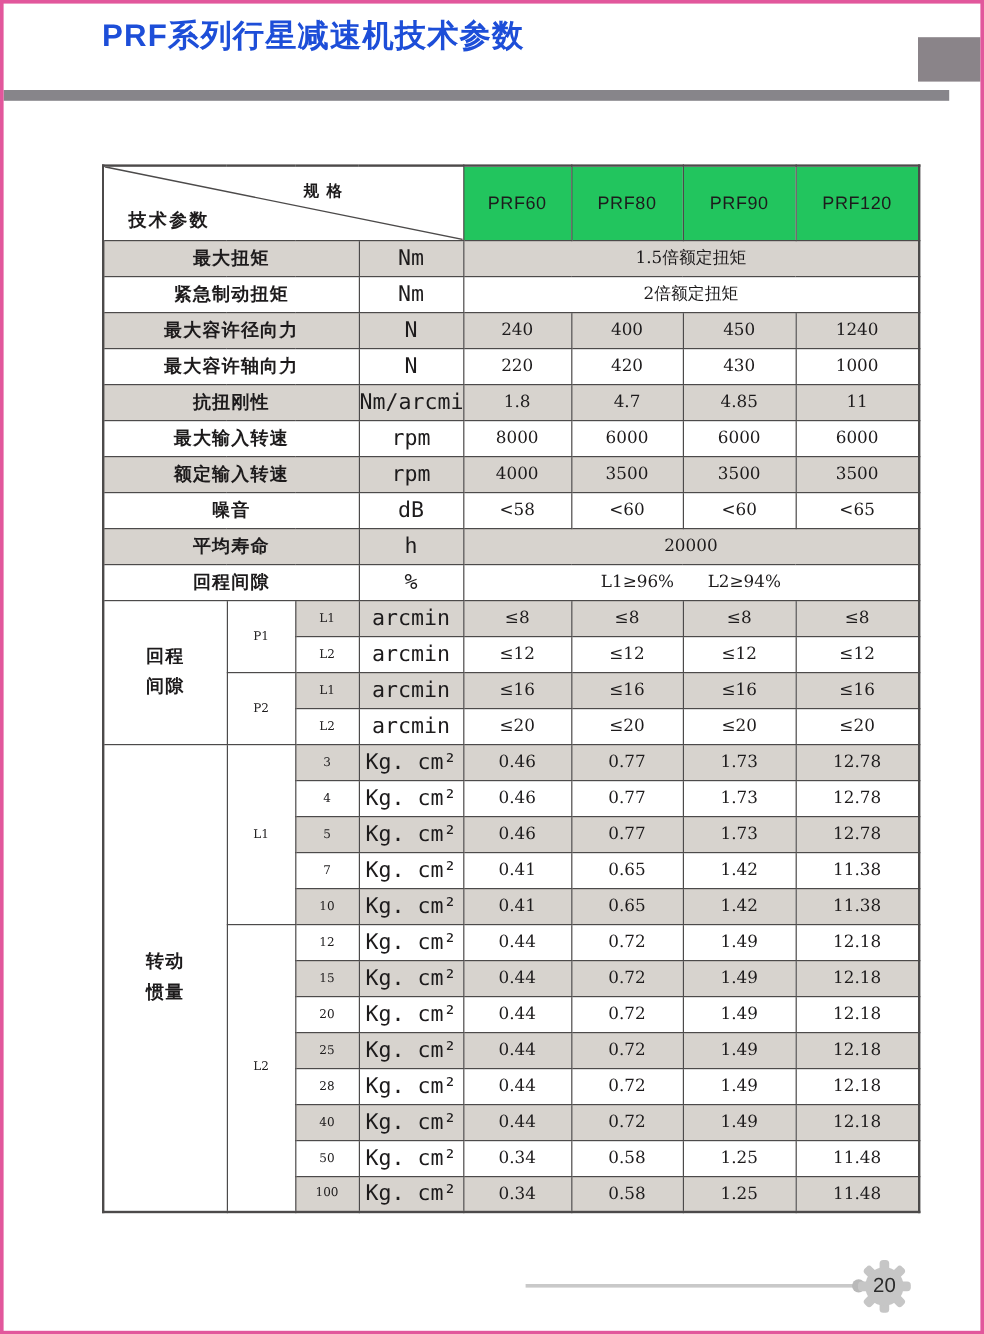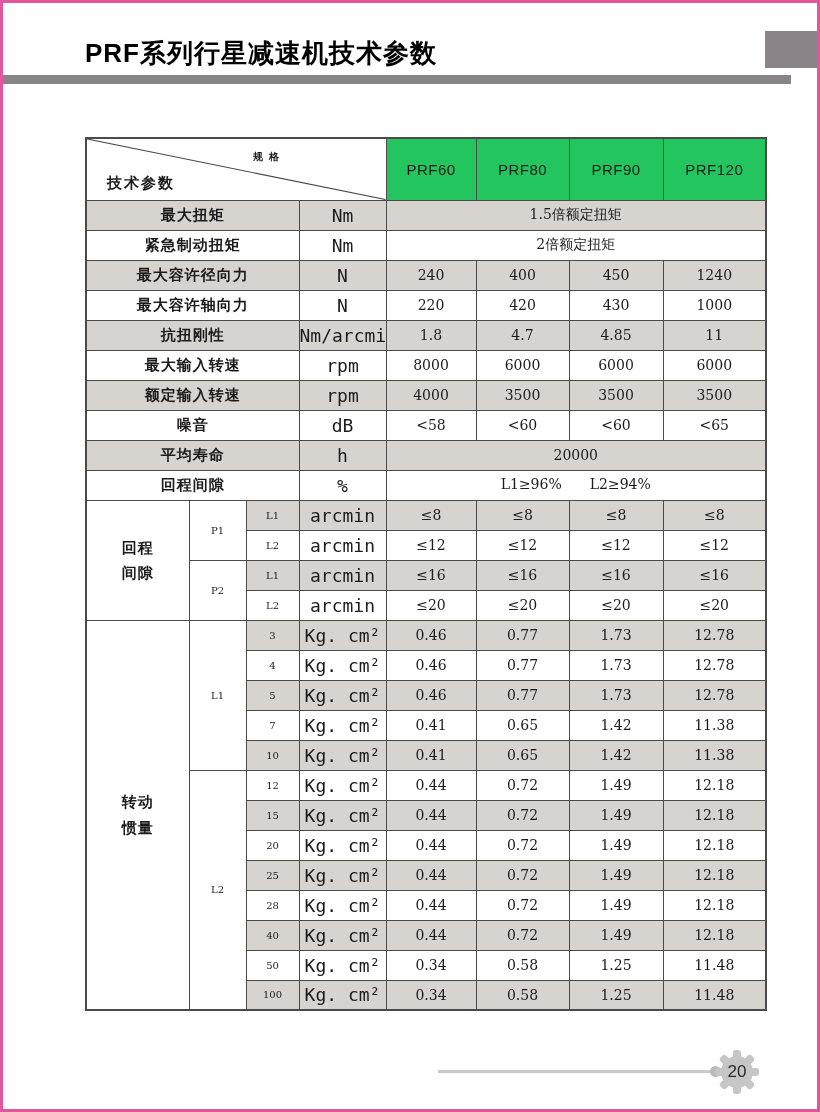--- a/index.html
+++ b/index.html
@@ -5,22 +5,22 @@
   html,body { margin:0; padding:0; background:#fff; }
   .page {
     position:relative; width:820px; height:1112px; background:#ffffff;
     font-family:"Liberation Sans", sans-serif; overflow:hidden;
     --accent-pink:#e2579c; --row-shade:#d7d3ce; --bar-gray:#87858a;
     --block-gray:#8a8489; --table-border:#4c4a4a; --footer-line-gray:#c9c9c9;
     --gear-gray:#c6c6c6;
   }
   .frame { position:absolute; inset:0; border:3px solid var(--accent-pink); pointer-events:none; z-index:20; }
   .title {
-    position:absolute; left:85px; top:36px; font-size:26px; font-weight:bold;
-    color:#000000; letter-spacing:1px; white-space:nowrap;
+    position:absolute; left:85px; top:12px; font-size:26px; font-weight:bold;
+    color:#1d4ed8; letter-spacing:1px; white-space:nowrap;
   }
   .title-bar { position:absolute; left:3px; top:75px; width:788px; height:9px; background:var(--bar-gray); }
   .corner-block { position:absolute; left:765px; top:31px; width:52px; height:37px; background:var(--block-gray); }
 
   table.spec {
     position:absolute; left:85px; top:137px; width:680px;
     border-collapse:collapse; table-layout:fixed;
     border:2px solid var(--table-border);
   }
   .spec td, .spec th {
@@ -29,21 +29,21 @@
   }
   .spec thead tr { height:62px; }
   .spec tbody tr { height:30px; }
   tr.shaded td { background:var(--row-shade); }
   td.no-shade { background:#ffffff !important; }
 
   .col-header { font-weight:normal; font-size:15px; letter-spacing:0.5px; background:#22c55e; }
 
   .corner-cell { position:relative; background:#fff; }
   .corner-cell svg.diag { position:absolute; left:0; top:0; width:100%; height:100%; display:block; }
-  .corner-top { position:absolute; left:166px; top:11px; font-size:10px; font-weight:bold; letter-spacing:6px; }
+  .corner-top { position:absolute; left:166px; top:11px; font-size:13px; font-weight:bold; letter-spacing:6px; }
   .corner-bottom { position:absolute; left:20px; bottom:7px; font-size:15px; font-weight:bold; letter-spacing:2px;margin-top:34px; }
 
   .label-cell { font-size:15px; font-weight:bold; letter-spacing:1px; }
   .group-cell { font-size:15px; font-weight:bold; letter-spacing:1px; }
   .group-cell .wrap { display:inline-block; width:2.4em; line-height:1.7; }
   .sub-cell { font-family:"DejaVu Serif", serif; font-size:10px; }
   .unit-cell { font-family:"DejaVu Sans Mono", monospace; font-size:18px; }
   .value-cell { font-family:"DejaVu Serif", serif; font-size:14px; }
 
   .footer-line { position:absolute; left:438px; top:1070px; width:278px; height:3px; background:var(--footer-line-gray); }

